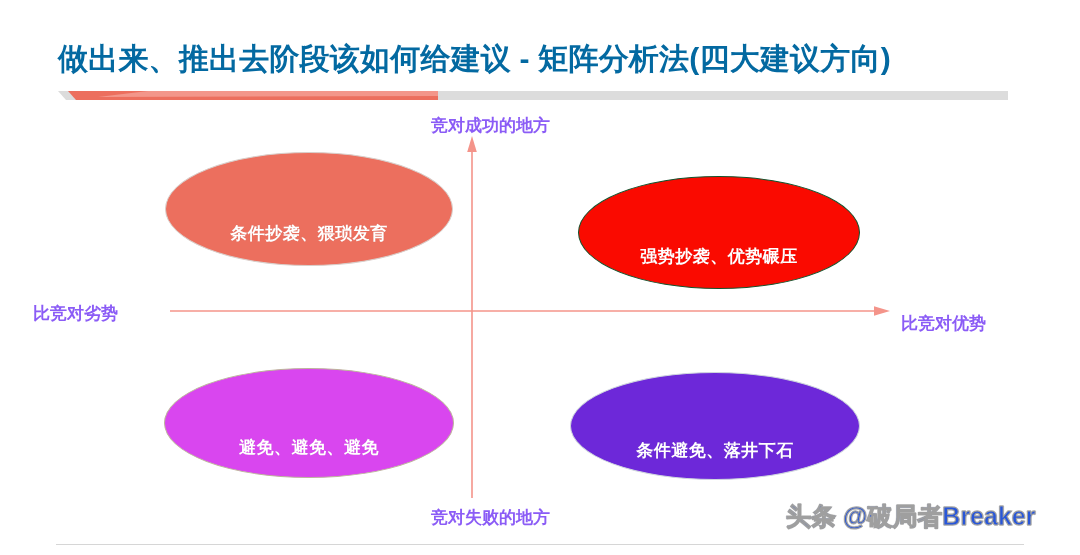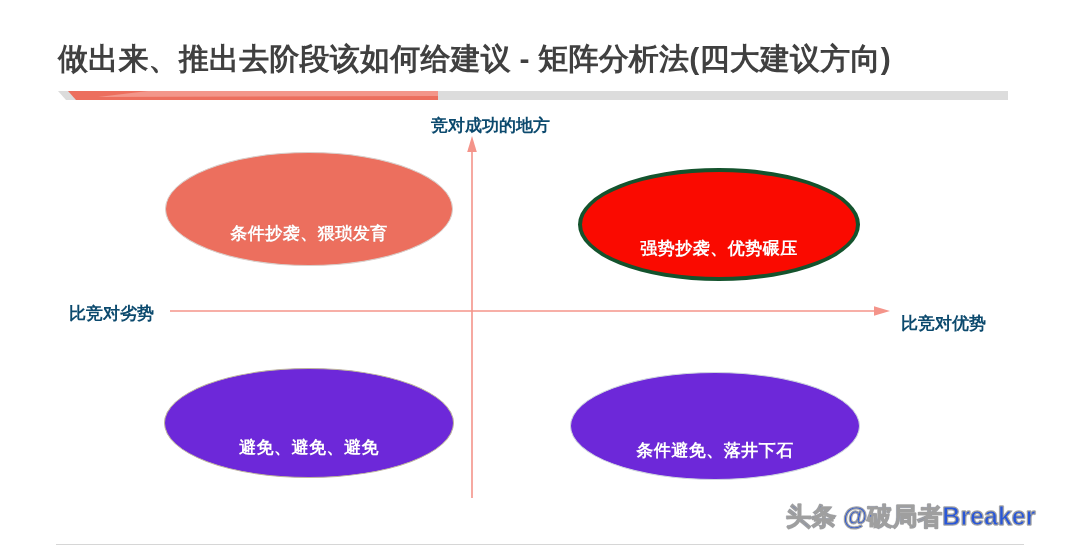--- a/index.html
+++ b/index.html
@@ -18,21 +18,21 @@
     overflow: hidden;
   }
 
   
   .title {
     position: absolute;
     left: 58px;
     top: 39px;
     font-size: 30px;
     font-weight: bold;
-    color: #404040;
+    color: #0369a1;
     letter-spacing: 0.2px;
     white-space: nowrap;
   }
 
   
   .title-bar {
     position: absolute;
     left: 58px;
     top: 89px;
     width: 950px;
@@ -55,26 +55,26 @@
     width: 12px;
     height: 362px;
   }
   .axis-h svg, .axis-v svg { display: block; overflow: visible; }
 
   
   .axis-label {
     position: absolute;
     font-size: 17px;
     font-weight: bold;
-    color: #0c4a6e;
+    color: #8b5cf6;
     white-space: nowrap;
   }
   .axis-label.top    { left: 431px; top: 114px; }
   .axis-label.bottom { left: 431px; top: 506px; }
-  .axis-label.left   { left: 33px;  top: 302px; margin-left: 36px; }
+  .axis-label.left   { left: 33px;  top: 302px; }
   .axis-label.right  { left: 901px; top: 302px; margin-top: 10px; }
 
   
   .bubble {
     position: absolute;
     border-radius: 50%;
     display: flex;
     align-items: center;
     justify-content: center;
     box-sizing: border-box;
@@ -88,27 +88,27 @@
     text-shadow: 0 0 1px rgba(0,0,0,0.12);
     margin-top: 48px;
   }
 
   .bubble.q2 { 
     left: 165px; top: 152px; width: 288px; height: 114px;
     background: #EC6F5E;
     border: 1px solid #d8cfcb;
   }
   .bubble.q1 { 
-    left: 578px; top: 168px; width: 282px; height: 113px;
+    left: 578px; top: 176px; width: 282px; height: 113px;
     background: #FA0A00;
-    border: 4px solid #14532d;
+    border: 1px solid #14532d;
   }
   .bubble.q3 { 
     left: 164px; top: 368px; width: 290px; height: 110px;
-    background: #6d28d9;
+    background: #d946ef;
     border: 1px solid #bdb49b;
   }
   .bubble.q4 { 
     left: 570px; top: 372px; width: 290px; height: 108px;
     background: #6d28d9;
     border: 1px solid #cfd6dd;
   }
 
   
   .watermark {
@@ -161,20 +161,21 @@
   </div>
 
   <div class="axis-v">
     <svg width="12" height="362" viewBox="0 0 12 362" xmlns="http://www.w3.org/2000/svg">
       <line x1="6" y1="362" x2="6" y2="14" stroke="#F4948A" stroke-width="1.6"></line>
       <polygon points="6,0 1.2,16 10.8,16" fill="#F4948A"></polygon>
     </svg>
   </div>
 
   <div class="axis-label top">竞对成功的地方</div>
+  <div class="axis-label bottom">竞对失败的地方</div>
   <div class="axis-label left">比竞对劣势</div>
   <div class="axis-label right">比竞对优势</div>
 
   <div class="bubble q2">
     <span>条件抄袭、猥琐发育</span>
   </div>
 
   <div class="bubble q1">
     <span>强势抄袭、优势碾压</span>
   </div>

